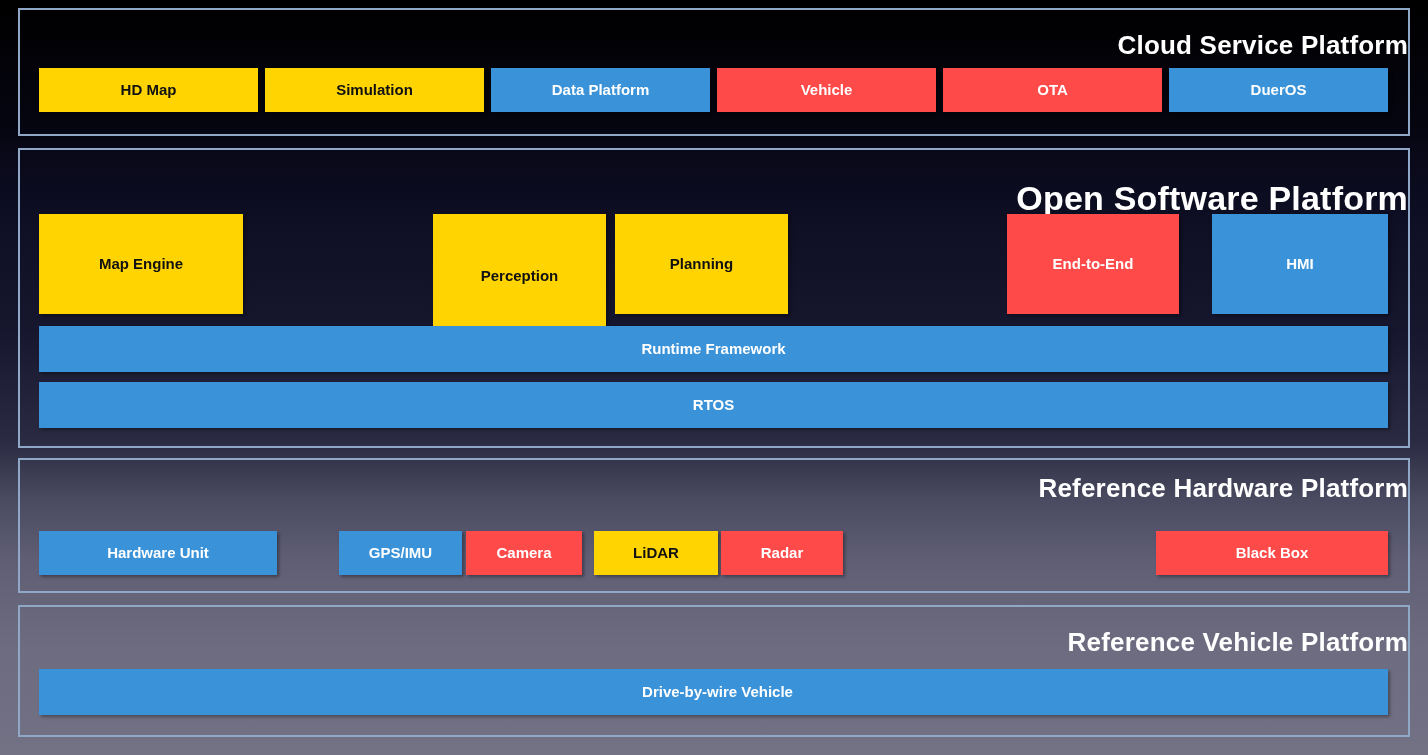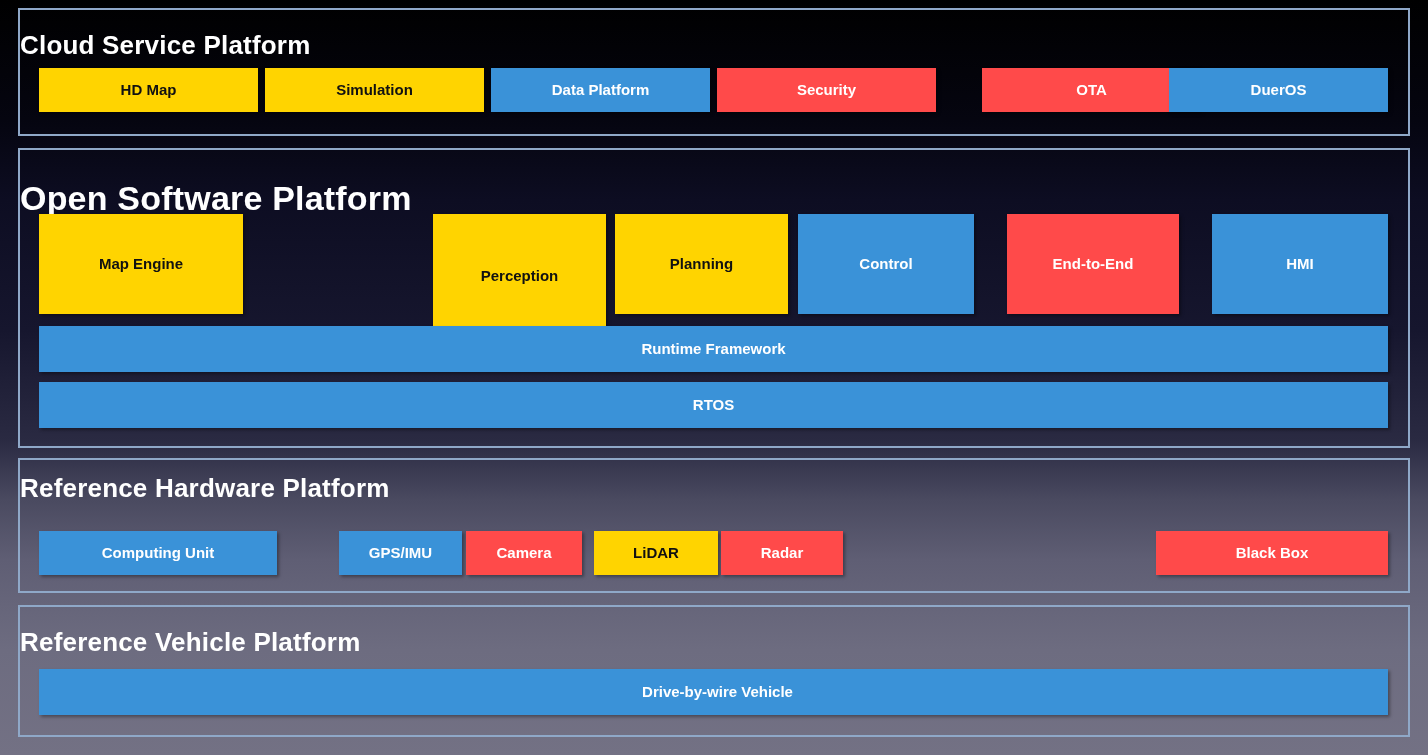--- a/index.html
+++ b/index.html
@@ -29,21 +29,21 @@
   .section {
     position: absolute;
     border: 2px solid #8fa8c8;
     box-sizing: border-box;
   }
 
   .section-title {
     position: absolute;
     left: 0;
     right: 0;
-    text-align: left;
+    text-align: right;
     color: #ffffff;
     font-weight: bold;
     letter-spacing: 0.2px;
   }
 
   .box {
     position: absolute;
     box-sizing: border-box;
     display: flex;
     align-items: center;
@@ -62,43 +62,42 @@
 <body>
 
 <div id="canvas">
 
   <div class="section" style="left:18px; top:8px; width:1392px; height:128px;">
     <div class="section-title" style="top:20px; font-size:26px;">Cloud Service Platform</div>
 
     <div class="box c-yellow" style="left:19px; top:58px; width:219px; height:44px; font-size:15px;">HD Map</div>
     <div class="box c-yellow" style="left:245px; top:58px; width:219px; height:44px; font-size:15px;">Simulation</div>
     <div class="box c-blue" style="left:471px; top:58px; width:219px; height:44px; font-size:15px;">Data Platform</div>
-    <div class="box c-red" style="left:697px; top:58px; width:219px; height:44px; font-size:15px;">Security</div>
-    <div class="box c-red" style="left:923px; top:58px; width:219px; height:44px; font-size:15px;margin-left:39px;">OTA</div>
+    <div class="box c-red" style="left:697px; top:58px; width:219px; height:44px; font-size:15px;">Vehicle</div>
+    <div class="box c-red" style="left:923px; top:58px; width:219px; height:44px; font-size:15px;">OTA</div>
     <div class="box c-blue" style="left:1149px; top:58px; width:219px; height:44px; font-size:15px;">DuerOS</div>
   </div>
 
   <div class="section" style="left:18px; top:148px; width:1392px; height:300px;">
     <div class="section-title" style="top:13px; font-size:34px;margin-top:16px;">Open Software Platform</div>
 
     <div class="box c-yellow" style="left:19px; top:64px; width:204px; height:100px; font-size:15px;">Map Engine</div>
     <div class="box c-yellow" style="left:413px; top:64px; width:173px; height:124px; font-size:15px;">Perception</div>
     <div class="box c-yellow" style="left:595px; top:64px; width:173px; height:100px; font-size:15px;">Planning</div>
-    <div class="box c-blue" style="left:778px; top:64px; width:176px; height:100px; font-size:15px;">Control</div>
     <div class="box c-red" style="left:987px; top:64px; width:172px; height:100px; font-size:15px;">End-to-End</div>
     <div class="box c-blue" style="left:1192px; top:64px; width:176px; height:100px; font-size:15px;">HMI</div>
 
     <div class="box c-blue" style="left:19px; top:176px; width:1349px; height:46px; font-size:15px;">Runtime Framework</div>
     <div class="box c-blue" style="left:19px; top:232px; width:1349px; height:46px; font-size:15px;">RTOS</div>
   </div>
 
   <div class="section" style="left:18px; top:458px; width:1392px; height:135px;">
     <div class="section-title" style="top:13px; font-size:26px;">Reference Hardware Platform</div>
 
-    <div class="box c-blue" style="left:19px; top:71px; width:238px; height:44px; font-size:15px;">Computing Unit</div>
+    <div class="box c-blue" style="left:19px; top:71px; width:238px; height:44px; font-size:15px;">Hardware Unit</div>
     <div class="box c-blue" style="left:319px; top:71px; width:123px; height:44px; font-size:15px;">GPS/IMU</div>
     <div class="box c-red" style="left:446px; top:71px; width:116px; height:44px; font-size:15px;">Camera</div>
     <div class="box c-yellow" style="left:574px; top:71px; width:124px; height:44px; font-size:15px;">LiDAR</div>
     <div class="box c-red" style="left:701px; top:71px; width:122px; height:44px; font-size:15px;">Radar</div>
     <div class="box c-red" style="left:1136px; top:71px; width:232px; height:44px; font-size:15px;">Black Box</div>
   </div>
 
   <div class="section" style="left:18px; top:605px; width:1392px; height:132px;">
     <div class="section-title" style="top:20px; font-size:26px;">Reference Vehicle Platform</div>
 

